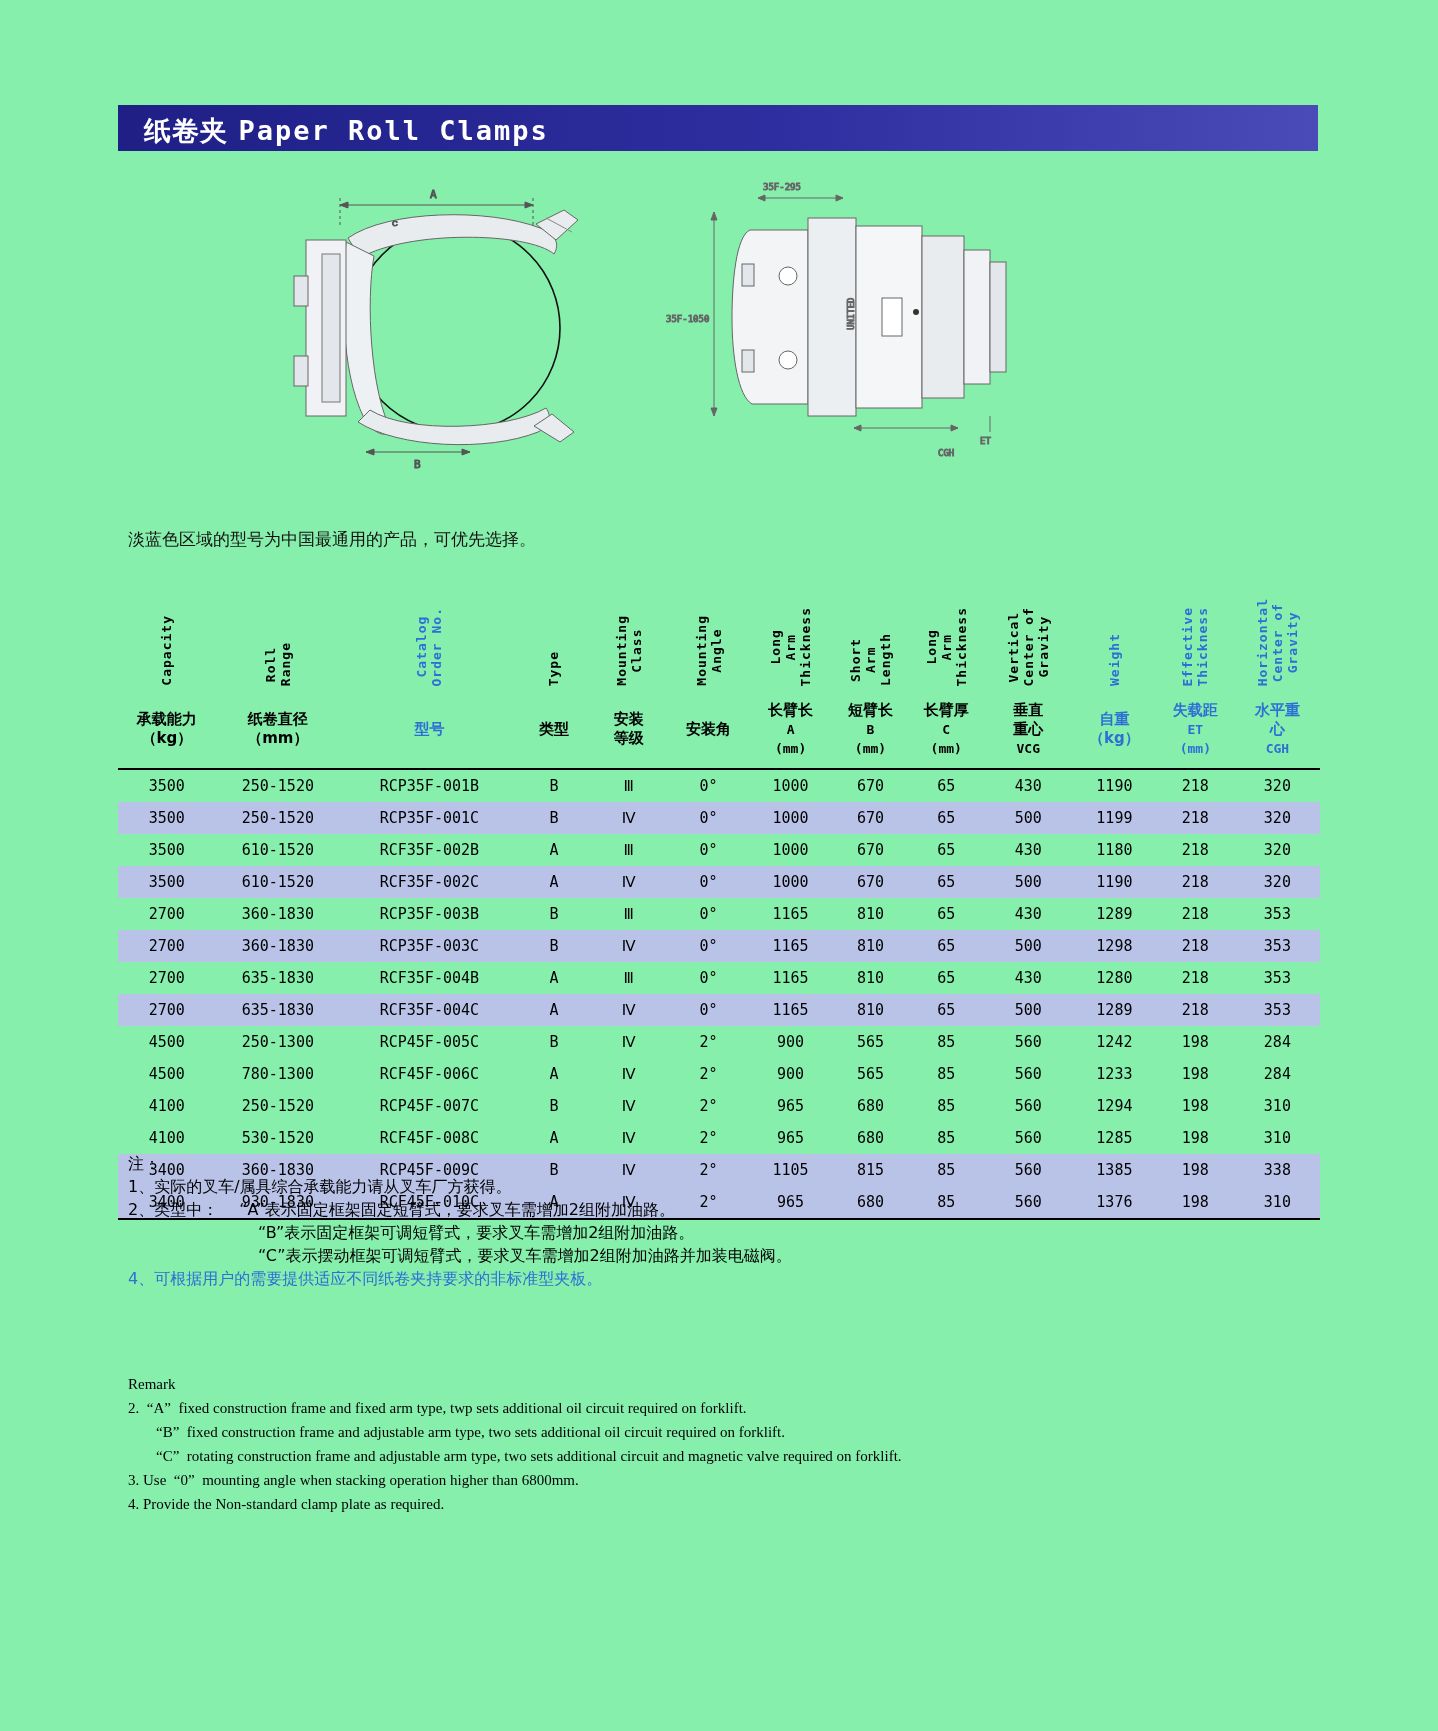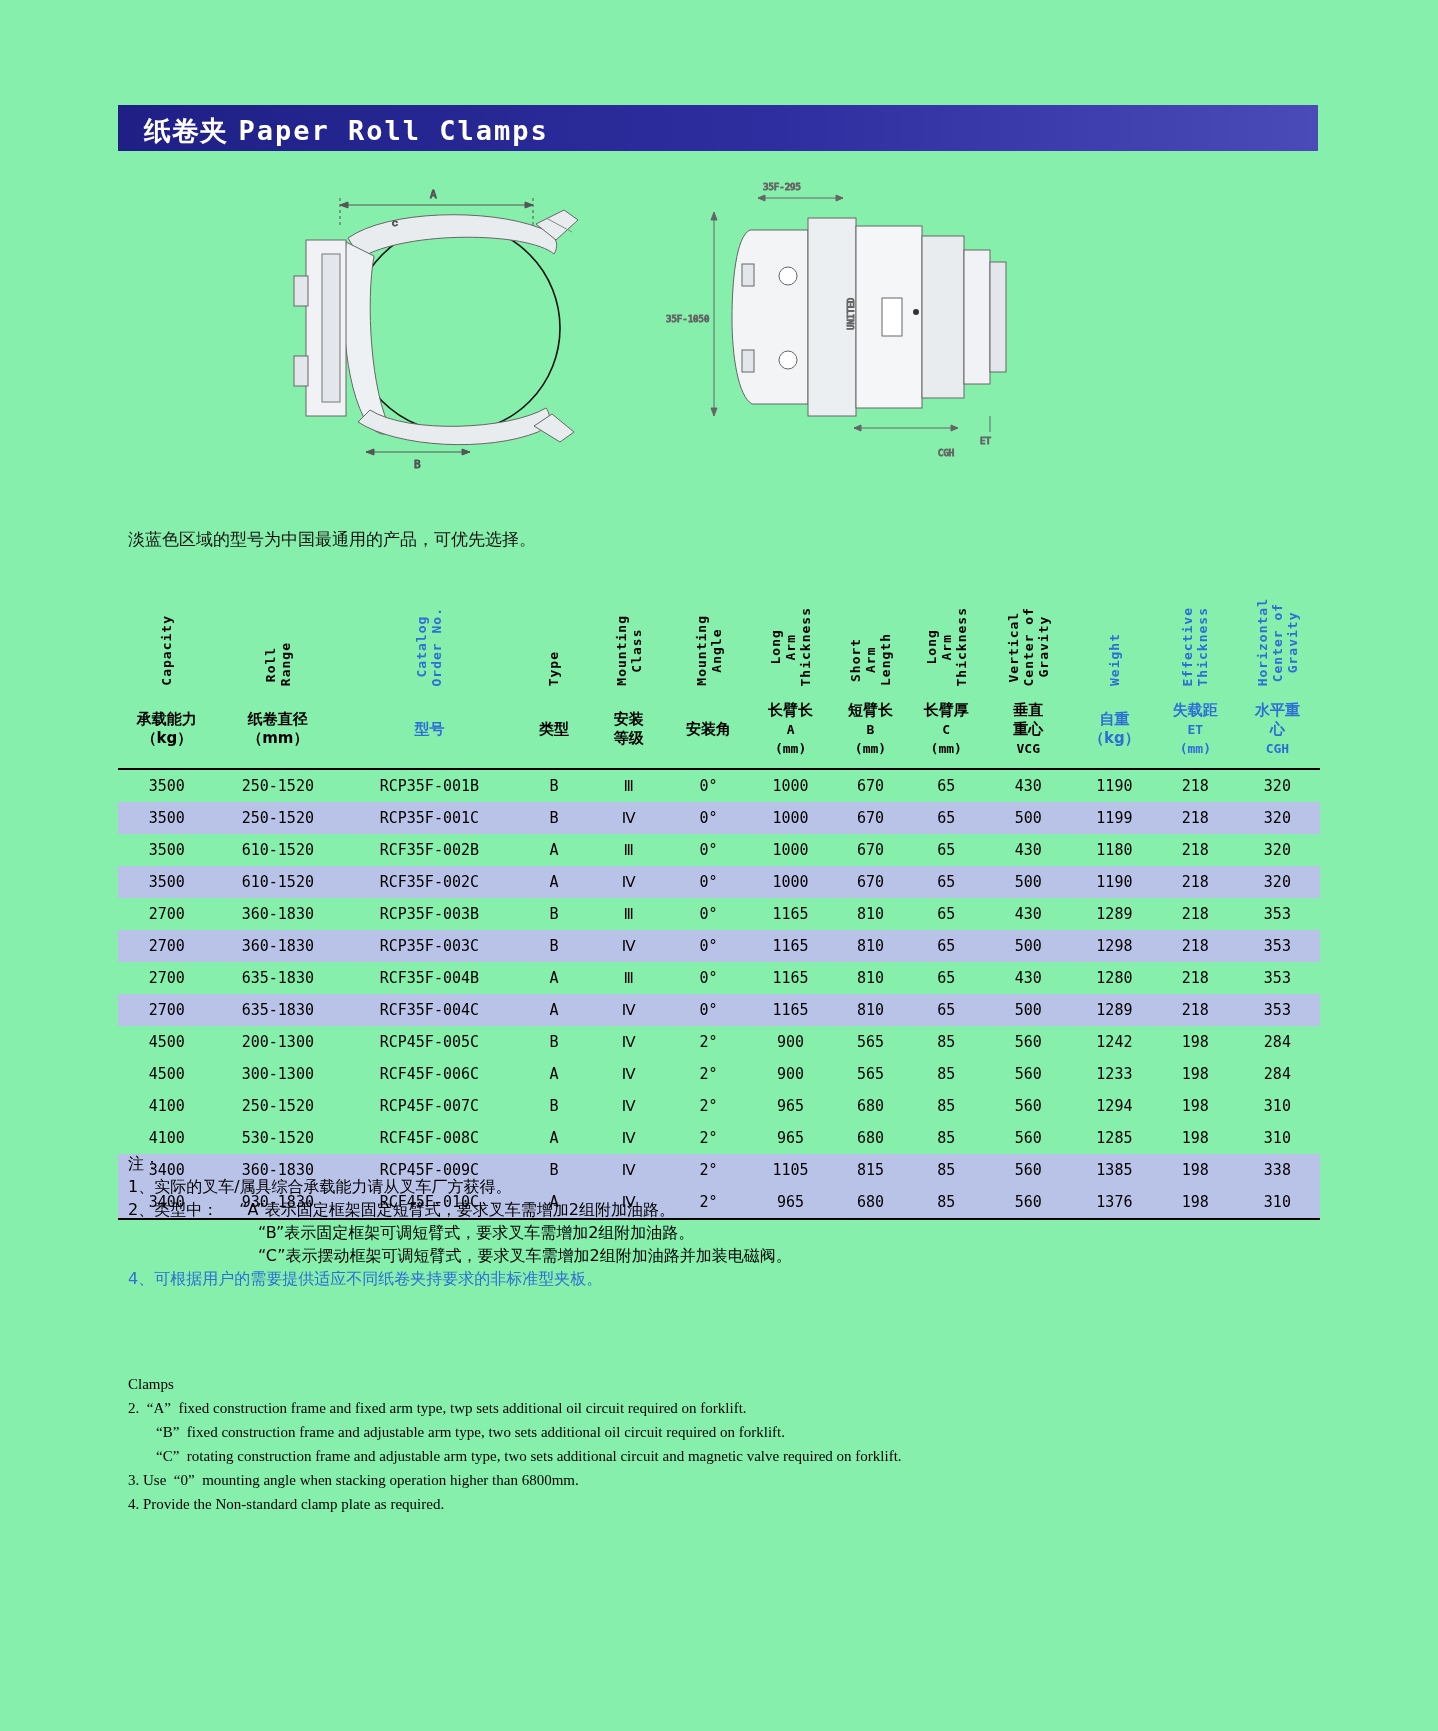--- a/index.html
+++ b/index.html
@@ -333,36 +333,36 @@
             <td class="w7">1165</td>
             <td class="w8">810</td>
             <td class="w9">65</td>
             <td class="w10">500</td>
             <td class="w11">1289</td>
             <td class="w12">218</td>
             <td class="w13">353</td>
           </tr>
           <tr>
             <td class="w1">4500</td>
-            <td class="w2">200-1300</td>
+            <td class="w2">250-1300</td>
             <td class="w3">RCP45F-005C</td>
             <td class="w4">B</td>
             <td class="w5">Ⅳ</td>
             <td class="w6">2°</td>
             <td class="w7">900</td>
             <td class="w8">565</td>
             <td class="w9">85</td>
             <td class="w10">560</td>
             <td class="w11">1242</td>
             <td class="w12">198</td>
             <td class="w13">284</td>
           </tr>
           <tr>
             <td class="w1">4500</td>
-            <td class="w2">300-1300</td>
+            <td class="w2">780-1300</td>
             <td class="w3">RCF45F-006C</td>
             <td class="w4">A</td>
             <td class="w5">Ⅳ</td>
             <td class="w6">2°</td>
             <td class="w7">900</td>
             <td class="w8">565</td>
             <td class="w9">85</td>
             <td class="w10">560</td>
             <td class="w11">1233</td>
             <td class="w12">198</td>
@@ -435,21 +435,21 @@
   <div class="notes">
     <div class="ln">注：</div>
     <div class="ln">1、实际的叉车/属具综合承载能力请从叉车厂方获得。</div>
     <div class="ln">2、类型中：　 “A”表示固定框架固定短臂式，要求叉车需增加2组附加油路。</div>
     <div class="ln indent">“B”表示固定框架可调短臂式，要求叉车需增加2组附加油路。</div>
     <div class="ln indent">“C”表示摆动框架可调短臂式，要求叉车需增加2组附加油路并加装电磁阀。</div>
     <div class="ln blue">4、可根据用户的需要提供适应不同纸卷夹持要求的非标准型夹板。</div>
   </div>
 
   <div class="remark">
-    <div class="ln">Clamps</div>
+    <div class="ln">Remark</div>
     <div class="ln">2.  “A”  fixed construction frame and fixed arm type, twp sets additional oil circuit required on forklift.</div>
     <div class="ln sub">“B”  fixed construction frame and adjustable arm type, two sets additional oil circuit required on forklift.</div>
     <div class="ln sub">“C”  rotating construction frame and adjustable arm type, two sets additional circuit and magnetic valve required on forklift.</div>
     <div class="ln">3. Use  “0”  mounting angle when stacking operation higher than 6800mm.</div>
     <div class="ln">4. Provide the Non-standard clamp plate as required.</div>
   </div>
 
 </div>
 
 </body></html>

